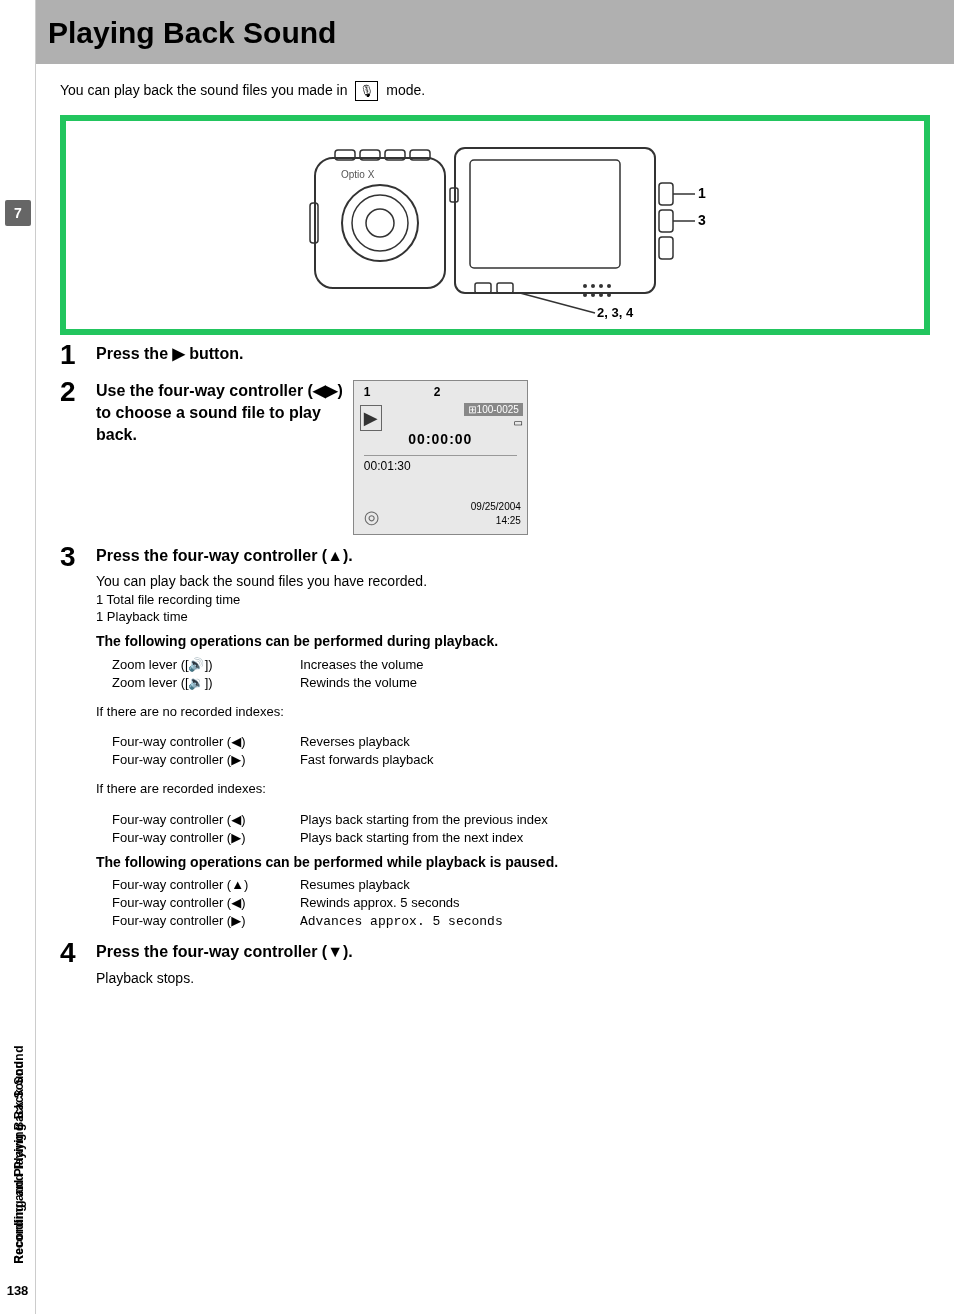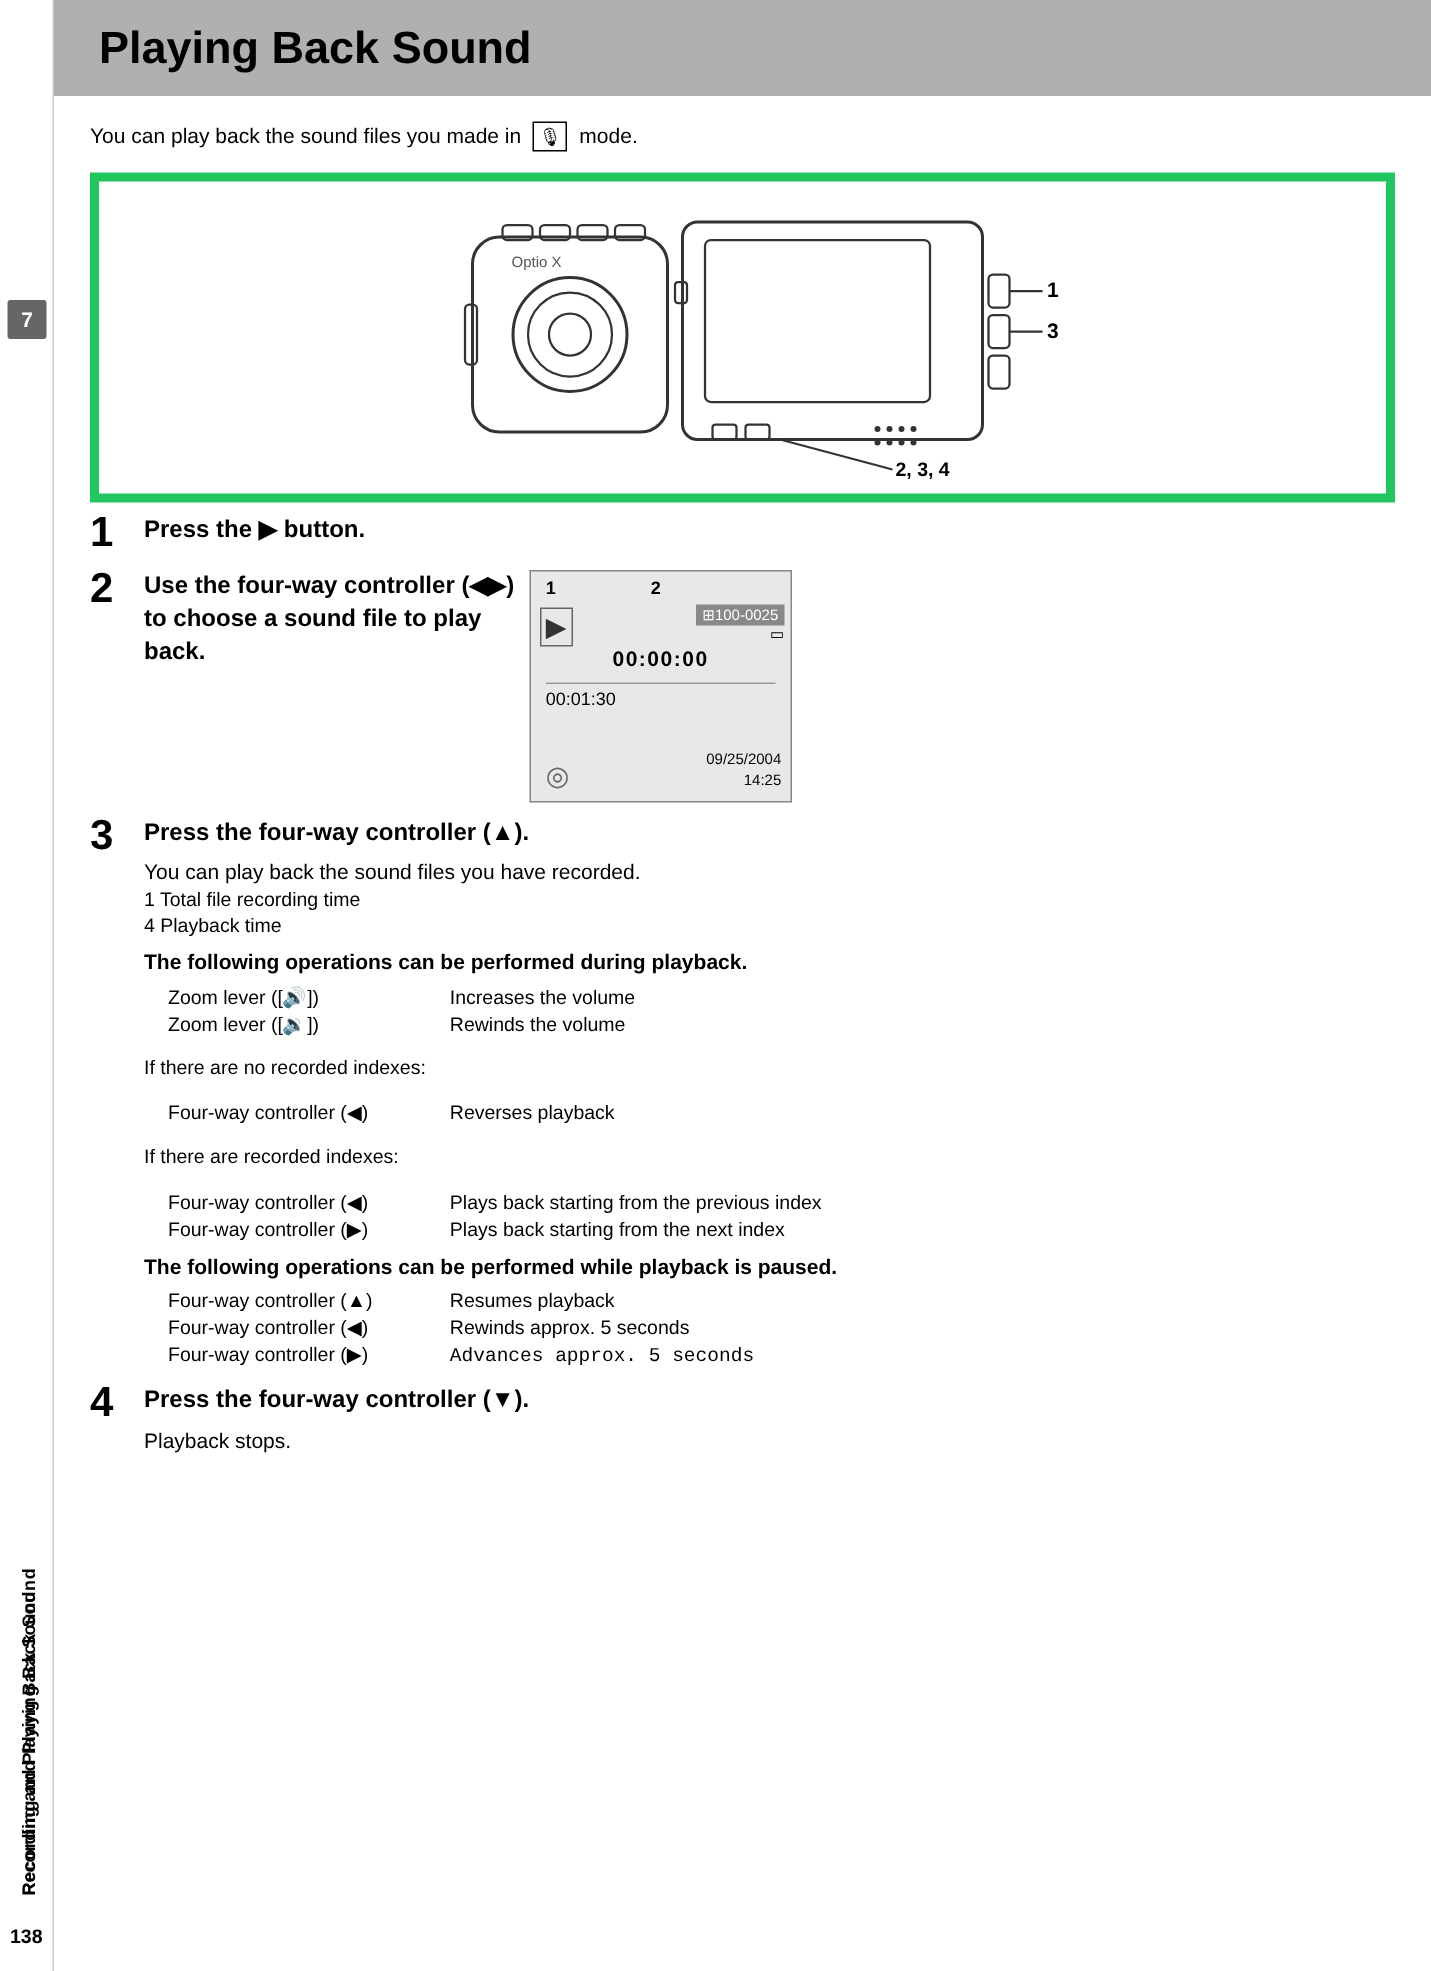--- a/index.html
+++ b/index.html
@@ -41,21 +41,21 @@
 
     
     .main {
       flex: 1;
       padding: 0;
     }
 
     
     .title-bar {
       background: #b0b0b0;
-      padding: 16px 20px 14px 30px;
+      padding: 16px 20px 14px 12px;
       margin-bottom: 16px;
     }
     .title-bar h1 {
       font-size: 30px;
       font-weight: bold;
       color: #000;
     }
 
     .content {
       padding: 0 24px 24px 24px;
@@ -260,37 +260,41 @@
         </div>
       </div>
     </div>
 
     <div class="step">
       <div class="step-num">3</div>
       <div class="step-content">
         <div class="step-title">Press the four-way controller (▲).</div>
         <div class="step-body">You can play back the sound files you have recorded.</div>
         <div class="num-note">1  Total file recording time</div>
-        <div class="num-note">4  Playback time</div>
+        <div class="num-note">1  Playback time</div>
 
         <div class="ops-section-title">The following operations can be performed during playback.</div>
 
         <div style="margin: 2px 0;">
           <span style="display:inline-block;min-width:200px;padding-left:16px;font-size:13px;">Zoom lever ([🔊])</span>
           <span style="font-size:13px;">Increases the volume</span>
         </div>
         <div style="margin: 2px 0;">
           <span style="display:inline-block;min-width:200px;padding-left:16px;font-size:13px;">Zoom lever ([🔉])</span>
           <span style="font-size:13px;">Rewinds the volume</span>
         </div>
 
         <div class="sub-note">If there are no recorded indexes:</div>
         <div style="margin: 2px 0;">
           <span style="display:inline-block;min-width:200px;padding-left:16px;font-size:13px;">Four-way controller (◀)</span>
           <span style="font-size:13px;">Reverses playback</span>
+        </div>
+        <div style="margin: 2px 0;">
+          <span style="display:inline-block;min-width:200px;padding-left:16px;font-size:13px;">Four-way controller (▶)</span>
+          <span style="font-size:13px;">Fast forwards playback</span>
         </div>
 
         <div class="sub-note">If there are recorded indexes:</div>
         <div style="margin: 2px 0;">
           <span style="display:inline-block;min-width:200px;padding-left:16px;font-size:13px;">Four-way controller (◀)</span>
           <span style="font-size:13px;">Plays back starting from the previous index</span>
         </div>
         <div style="margin: 2px 0;">
           <span style="display:inline-block;min-width:200px;padding-left:16px;font-size:13px;">Four-way controller (▶)</span>
           <span style="font-size:13px;">Plays back starting from the next index</span>

